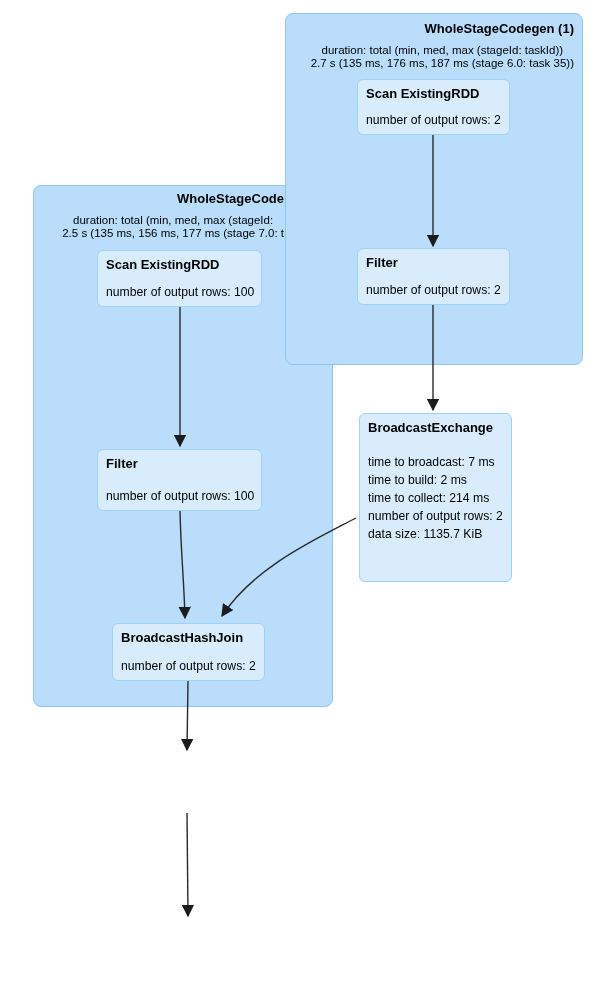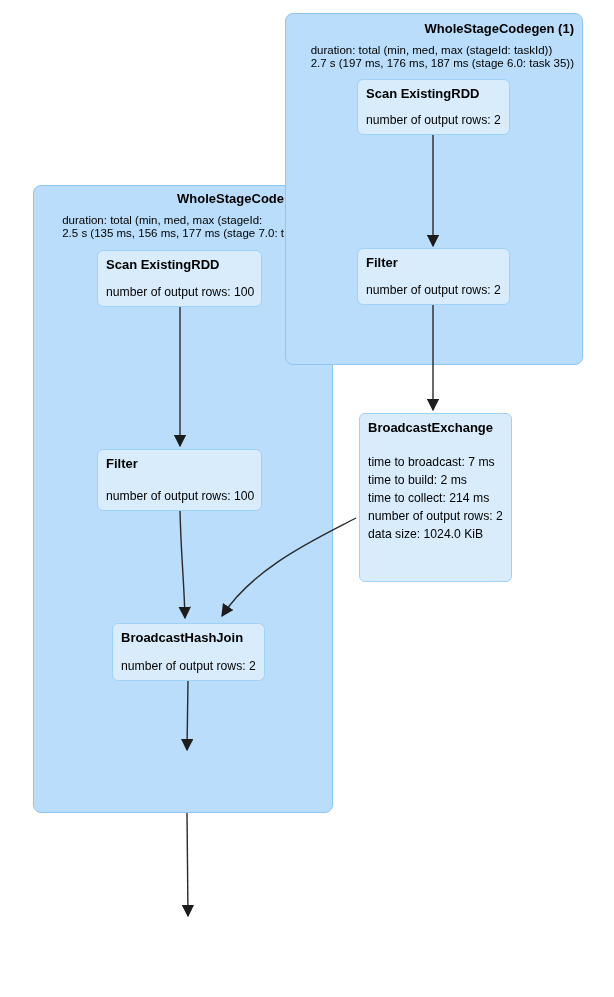--- a/index.html
+++ b/index.html
@@ -21,21 +21,21 @@
   }
   .cluster-title {
     position: absolute;
     font-size: 13px;
     font-weight: bold;
     white-space: nowrap;
     color: #000;
   }
   .cluster-duration {
     position: absolute;
-    text-align: left;
+    text-align: center;
     font-size: 11.5px;
     line-height: 13px;
     white-space: nowrap;
     color: #000;
   }
   .node {
     position: absolute;
     background: #d9ecfc;
     border: 1px solid #9ed2f6;
     border-radius: 6px;
@@ -87,54 +87,54 @@
   }
   .z1 { z-index: 1; }
   .z2 { z-index: 2; }
   .z3 { z-index: 3; }
 </style>
 </head>
 <body>
 
 <div class="canvas">
 
-  <div class="cluster z1" style="left:33px; top:185px; width:300px; height:628px;">
+  <div class="cluster z1" style="left:33px; top:185px; width:300px; height:522px;">
     <div class="cluster-title" style="right:48px; top:5px;">WholeStageCode</div>
     <div class="cluster-duration" style="right:48px; top:28px;">
       <div>duration: total (min, med, max (stageId:</div>
       <div>2.5 s (135 ms, 156 ms, 177 ms (stage 7.0: t</div>
     </div>
   </div>
 
   <div class="cluster z2" style="left:285px; top:13px; width:298px; height:352px;">
     <div class="cluster-title" style="right:8px; top:7px;">WholeStageCodegen (1)</div>
     <div class="cluster-duration" style="right:8px; top:30px;">
       <div>duration: total (min, med, max (stageId: taskId))</div>
-      <div>2.7 s (197 ms, 176 ms, 187 ms (stage 6.0: task 35))</div>
+      <div>2.7 s (135 ms, 176 ms, 187 ms (stage 6.0: task 35))</div>
     </div>
   </div>
 
   <div class="node z3" style="left:357px; top:79px; width:153px; height:56px;">
     <div class="node-title">Scan ExistingRDD</div>
     <div class="node-metric">number of output rows: 2</div>
   </div>
 
   <div class="node z3" style="left:357px; top:248px; width:153px; height:57px;">
     <div class="node-title">Filter</div>
     <div class="node-metric">number of output rows: 2</div>
   </div>
 
   <div class="node z3" style="left:359px; top:413px; width:153px; height:169px;">
     <div class="node-title">BroadcastExchange</div>
     <div class="node-metrics">
       <div>time to broadcast: 7 ms</div>
       <div>time to build: 2 ms</div>
       <div>time to collect: 214 ms</div>
       <div>number of output rows: 2</div>
-      <div>data size: 1024.0 KiB</div>
+      <div>data size: 1135.7 KiB</div>
     </div>
   </div>
 
   <div class="node z3" style="left:97px; top:250px; width:165px; height:57px;">
     <div class="node-title">Scan ExistingRDD</div>
     <div class="node-metric">number of output rows: 100</div>
   </div>
 
   <div class="node z3" style="left:97px; top:449px; width:165px; height:62px;">
     <div class="node-title">Filter</div>

